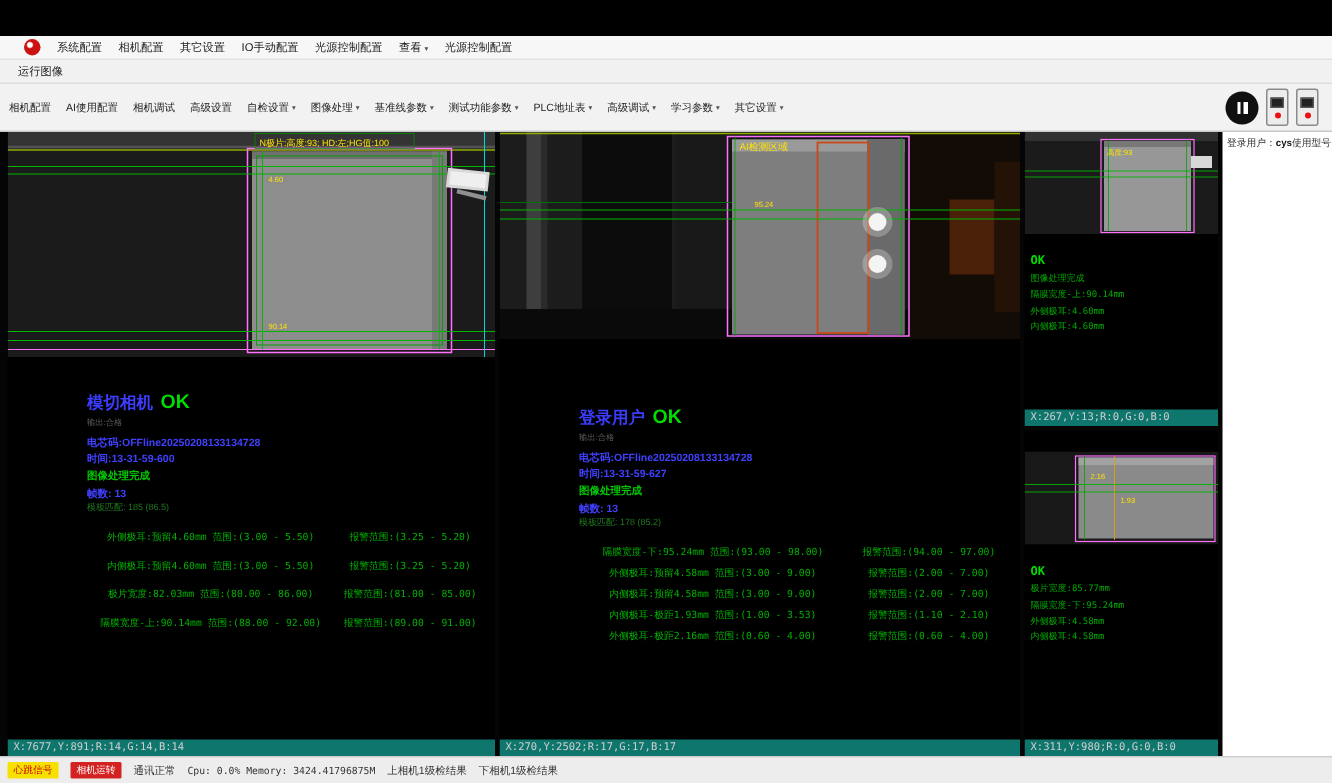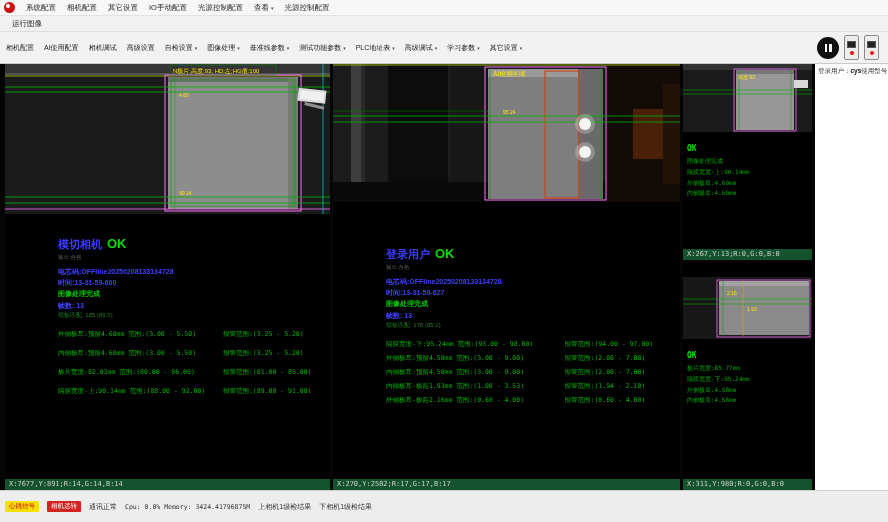--- a/index.html
+++ b/index.html
@@ -7,21 +7,21 @@
   body { font-family: "Liberation Sans", "DejaVu Sans", sans-serif; background: #000; }
   .window { width: 888px; height: 522px; display: flex; flex-direction: column; background: #000; }
 
   
   .titlebar { height: 14px; background: #383838; color: #ddd; display: flex; align-items: center; padding: 0 5px; font-size: 7.5px; flex: 0 0 auto; }
   .app-icon { width: 7px; height: 7px; background: linear-gradient(135deg,#d22 50%,#fff 50%); margin-right: 4px; border-radius: 1px; }
   .win-controls { margin-left: auto; display: flex; gap: 9px; }
   .win-btn { font-size: 7px; color: #ccc; width: 12px; text-align: center; cursor: default; }
 
   
-  .menubar { height: 16px; background: #f7f7f7; border-bottom: 1px solid #e2e2e2; display: flex; align-items: center; padding: 0 4px; gap: 11px; font-size: 7.5px; color: #222; flex: 0 0 auto; }
+  .menubar { height: 16px; background: #f7f7f7; border-bottom: 1px solid #e2e2e2; display: flex; align-items: center; padding: 0 16px; gap: 11px; font-size: 7.5px; color: #222; flex: 0 0 auto; margin-top: 24px; }
   .logo { width: 11px; height: 11px; border-radius: 50%; background: radial-gradient(circle at 36% 36%, #fff 0 1.5px, #c11 2.5px); flex: 0 0 auto; }
   .menu-items { display: flex; gap: 11px; align-items: center; }
   .menu-item { display: inline-flex; align-items: center; gap: 2px; white-space: nowrap; }
   .caret::before { content: "▾"; font-size: 5px; color: #555; }
 
   
   .tabrow { height: 16px; background: #f1f1f1; border-bottom: 1px solid #ddd; display: flex; align-items: center; padding: 0 12px; font-size: 7.5px; color: #222; flex: 0 0 auto; }
 
   
   .toolbar { height: 32px; background: #f2f2f2; border-bottom: 1px solid #c9c9c9; display: flex; align-items: center; padding: 0 6px; font-size: 7px; color: #222; flex: 0 0 auto; }
@@ -45,28 +45,28 @@
   .cam-text { flex: 1 1 auto; padding: 22px 6px 0 8px; overflow: hidden; margin-left: 45px; }
   .cam-panel.mid .cam-text { padding-top: 44px; }
   .cam-title-row { display: flex; align-items: baseline; }
   .cam-title { color: #3c3cff; font-size: 11px; font-weight: bold; }
   .cam-ok { color: #00dd00; font-size: 13px; font-weight: bold; margin-left: 5px; }
   .cam-sub { color: #5c5c5c; font-size: 5.5px; margin: 2px 0 5px; }
   .cam-line { font-size: 7px; font-weight: bold; line-height: 1.6; white-space: nowrap; }
   .cam-line.blue { color: #4040ff; }
   .cam-line.green { color: #00c800; }
   .cam-line.dim { color: #1f7a1f; font-size: 6px; font-weight: normal; }
-  .meas-block { margin-top: 10px; font-family: "DejaVu Sans Mono", monospace; }
+  .meas-block { margin-top: 10px; font-family: "DejaVu Sans Mono", monospace; text-align: center; }
   .meas-row { display: flex; font-size: 6.5px; color: #00b000; white-space: nowrap; }
   .cam-panel.left .meas-row { margin-bottom: 10px; }
   .cam-panel.mid .meas-row { margin-bottom: 5px; }
   .meas-row .m { width: 62%; overflow: hidden; }
   .meas-row .a { width: 38%; overflow: hidden; }
 
-  .cam-status { margin-top: auto; flex: 0 0 auto; height: 11px; background: #14532d; color: #cfcfcf; font-size: 7px; line-height: 11px; padding-left: 4px; font-family: "DejaVu Sans Mono", monospace; white-space: nowrap; overflow: hidden; }
+  .cam-status { margin-top: auto; flex: 0 0 auto; height: 11px; background: #0f766e; color: #cfcfcf; font-size: 7px; line-height: 11px; padding-left: 4px; font-family: "DejaVu Sans Mono", monospace; white-space: nowrap; overflow: hidden; }
 
   
   .preview-col { width: 129px; flex: 0 0 auto; display: flex; flex-direction: column; gap: 3px; }
   .preview { background: #000; display: flex; flex-direction: column; overflow: hidden; }
   .preview.top { height: 196px; flex: 0 0 auto; }
   .preview.bottom { flex: 1 1 auto; }
   .img-offset { margin-top: 14px; }
   .preview-text { flex: 1 1 auto; padding: 8px 4px 0; font-family: "DejaVu Sans Mono", monospace; overflow: hidden; }
   .preview-ok { color: #00dd00; font-weight: bold; font-size: 8px; margin-bottom: 3px; }
   .pline { color: #00a800; font-size: 6px; line-height: 1.8; white-space: nowrap; }
@@ -83,21 +83,21 @@
   .result-big.r1 { color: #fdf3b0; -webkit-text-stroke: 0.9px #b89a00; text-shadow: 0 0 1px #b89a00; }
   .result-big.r2 { color: #e4ecff; -webkit-text-stroke: 0.9px #4a72c0; text-shadow: 0 0 1px #4a72c0; }
   .field { margin-top: 5px; }
   .field .lab { display: block; color: #333; }
   .field .val { display: block; font-weight: bold; font-size: 7px; min-height: 8px; }
   .spacer { flex: 1 1 auto; }
   .stats-head { display: flex; gap: 4px; font-size: 5px; color: #666; border-top: 1px solid #ddd; padding-top: 2px; white-space: nowrap; overflow: hidden; }
   .stats-lines { font-size: 5.5px; color: #2a2a2a; line-height: 1.5; word-break: break-all; margin-top: 2px; }
 
   
-  .statusbar { height: 32px; flex: 0 0 auto; background: #ededed; border-top: 1px solid #cfcfcf; display: flex; align-items: center; gap: 8px; padding: 0 5px; font-size: 7px; color: #333; }
+  .statusbar { height: 18px; flex: 0 0 auto; background: #ededed; border-top: 1px solid #cfcfcf; display: flex; align-items: center; gap: 8px; padding: 0 5px; font-size: 7px; color: #333; }
   .badge { padding: 1px 4px; font-size: 6.5px; border-radius: 1px; white-space: nowrap; }
   .badge.yellow { background: #f6e000; color: #c00; }
   .badge.red { background: #d42222; color: #fff; }
   .sb-text { white-space: nowrap; }
   .sb-text.mono { font-family: "DejaVu Sans Mono", monospace; font-size: 6.5px; }
 </style>
 </head>
 <body>
 
 <div class="window">
@@ -353,21 +353,21 @@
               <span class="a">报警范围:(2.00 - 7.00)</span>
             </div>
 
             <div class="meas-row">
               <span class="m">内侧极耳:预留4.58mm 范围:(3.00 - 9.00)</span>
               <span class="a">报警范围:(2.00 - 7.00)</span>
             </div>
 
             <div class="meas-row">
               <span class="m">内侧极耳-极距1.93mm 范围:(1.00 - 3.53)</span>
-              <span class="a">报警范围:(1.94 - 2.10)</span>
+              <span class="a">报警范围:(1.10 - 2.10)</span>
             </div>
 
             <div class="meas-row">
               <span class="m">外侧极耳-极距2.16mm 范围:(0.60 - 4.00)</span>
               <span class="a">报警范围:(0.60 - 4.00)</span>
             </div>
           </div>
       </div>
       <div class="cam-status">X:270,Y:2502;R:17,G:17,B:17</div>
     </section>

